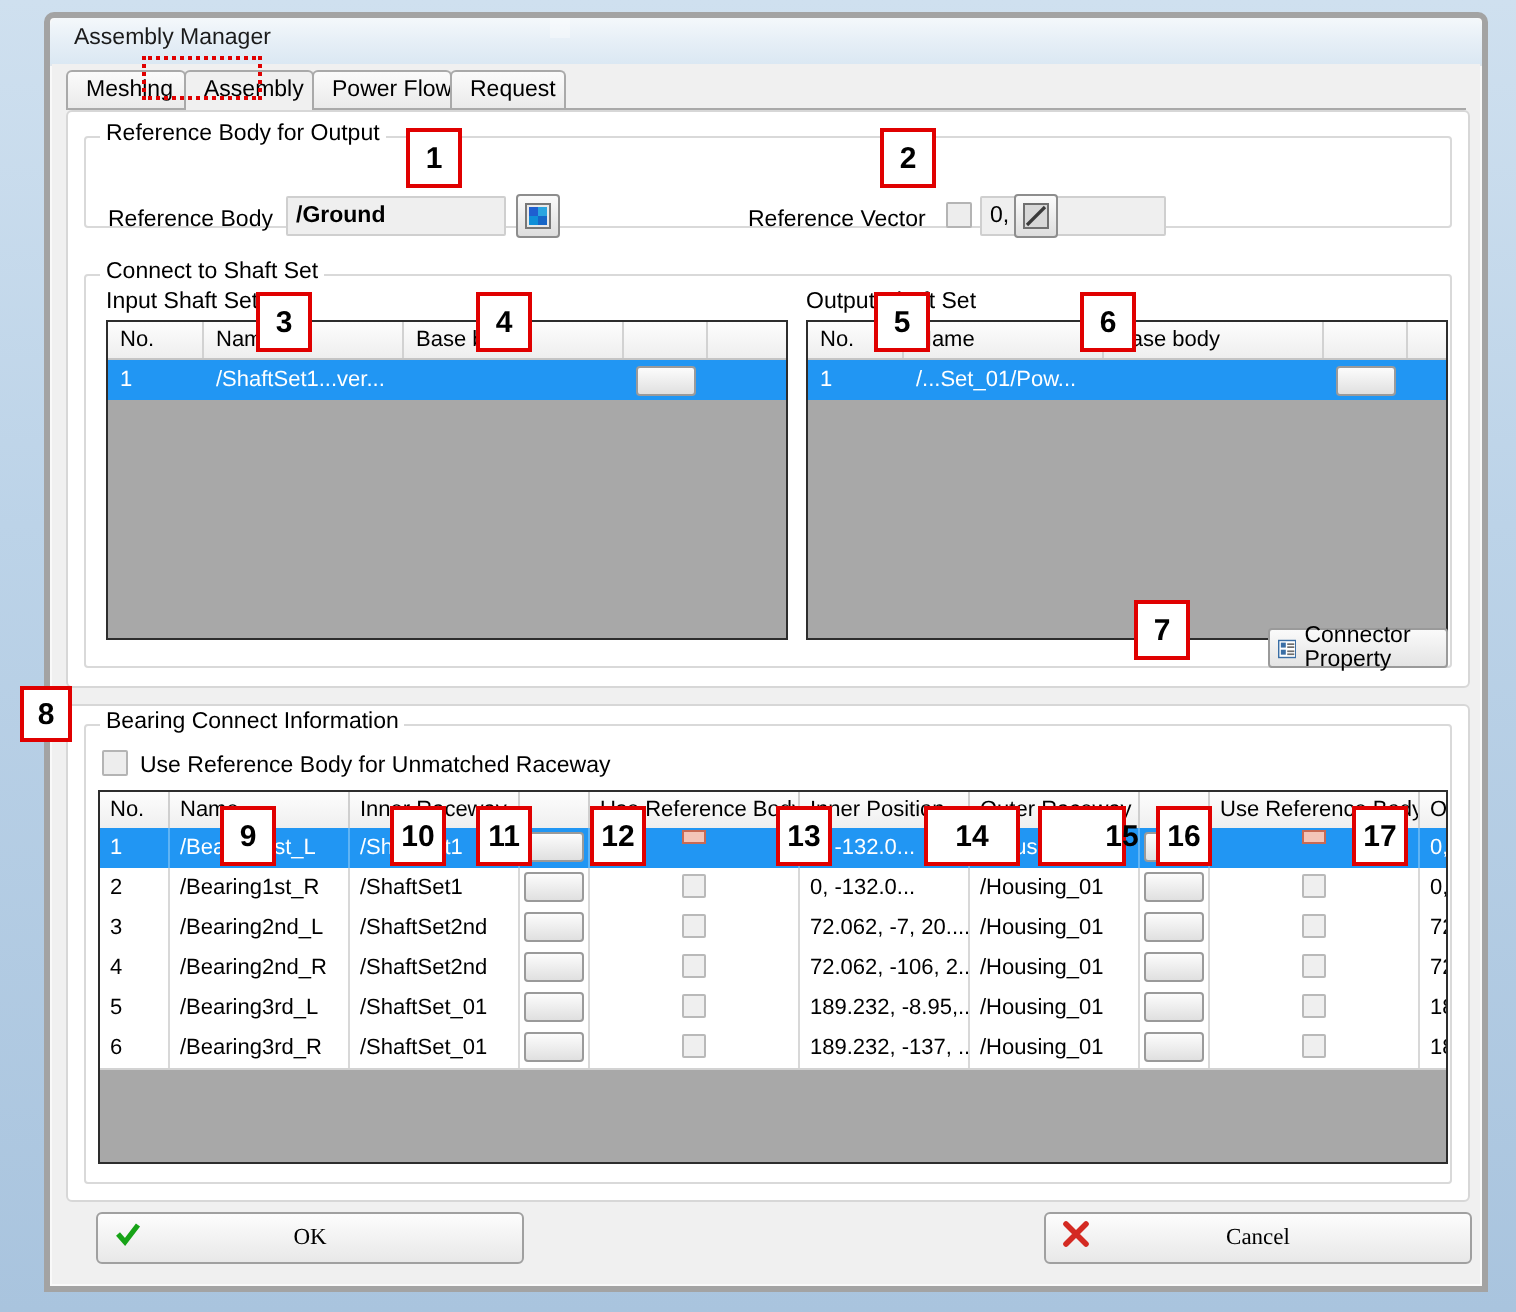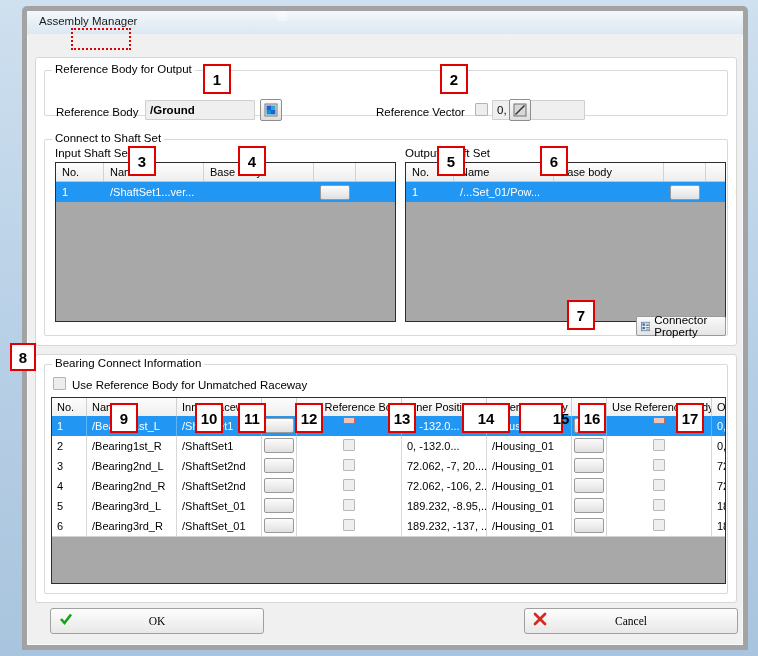--- a/index.html
+++ b/index.html
@@ -12,21 +12,21 @@
   #root{position:relative;width:758px;height:656px;}
 
   
   .aero-outer{
     position:absolute;left:0;top:0;width:758px;height:656px;
     background:linear-gradient(180deg,#cfe0ef 0%,#bcd3e8 40%,#a9c4de 100%);
   }
   .aero-inner{
     position:absolute;left:22px;top:6px;width:716px;height:634px;
     background:#f0f0f0;
-    border:5px solid #a3a3a3;
+    border:3px solid #a3a3a3;
     border-radius:5px 5px 0 0;
     box-shadow:0 0 0 1px rgba(255,255,255,.6) inset;
   }
   .titlebar{
     position:absolute;left:0;top:0;width:100%;height:23px;
     background:linear-gradient(180deg,#f4f8fb 0%,#e5eef6 55%,#dbe8f3 100%);
     border-radius:4px 4px 0 0;
     border-bottom:1px solid #dfe7ee;
   }
   .titlebar .title{
@@ -209,20 +209,27 @@
 
   <div class="aero-inner">
 
     <div class="titlebar">
       <span class="title">Assembly Manager</span>
       <div class="ghost" style="left:250px;top:0;width:10px;height:10px;"></div>
     </div>
 
     <div class="client">
 
+      <div class="tabstrip">
+        <div class="tabline"></div>
+        <div class="tab" style="left:0px;width:60px;">Meshing</div>
+        <div class="tab active" style="left:59px;width:65px;">Assembly</div>
+        <div class="tab" style="left:123px;width:70px;">Power Flow</div>
+        <div class="tab" style="left:192px;width:58px;">Request</div>
+      </div>
 
       <div class="panelbg" style="left:7px;top:23px;width:700px;height:287px;"></div>
 
       <div class="grp-box" style="left:16px;top:36px;width:682px;height:44px;"></div>
       <div class="grp-label" style="left:24px;top:29px;">Reference Body for Output</div>
 
       <div class="lbl" style="left:28px;top:72px;">Reference Body</div>
       <div class="tfield" style="left:117px;top:66px;width:110px;font-weight:bold;">/Ground</div>
       <div class="btn-icon" style="left:232px;top:65px;">
         <svg width="14" height="14" viewBox="0 0 14 14">

